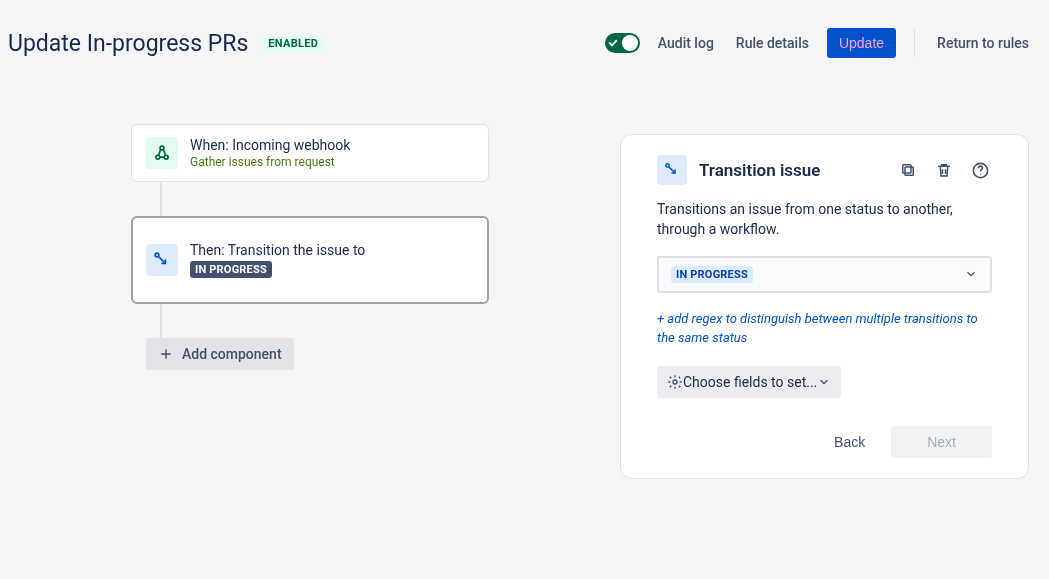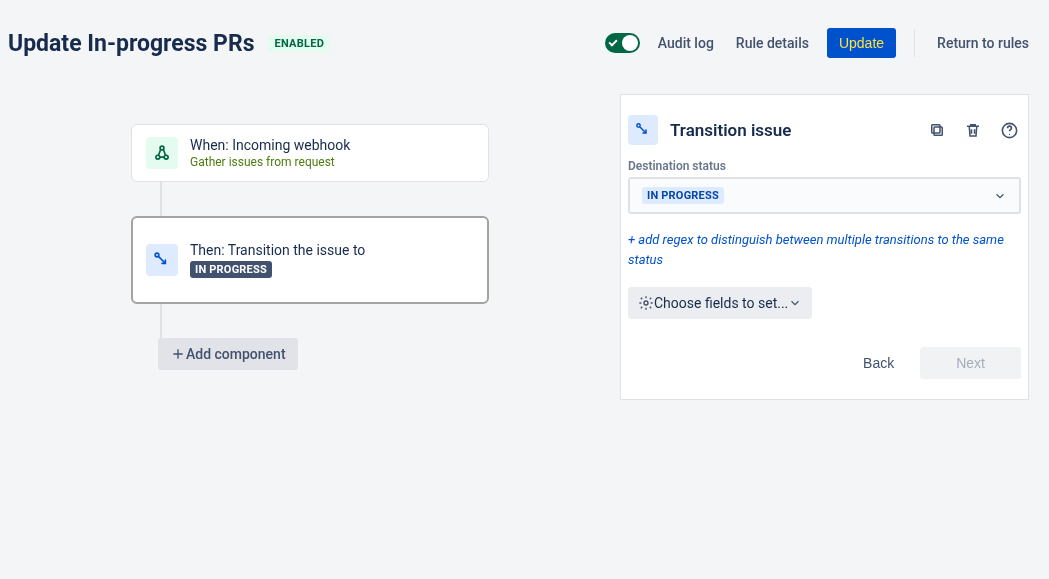--- a/index.html
+++ b/index.html
@@ -14,21 +14,21 @@
 
   
   .header {
     display: flex;
     align-items: center;
     padding: 28px 16px 16px 8px;
     gap: 14px;
   }
   .page-title {
     font-size: 23px;
-    font-weight: 700;
+    font-weight: 400;
     color: #172b4d;
   }
   .enabled-badge {
     font-size: 11px;
     font-weight: 700;
     color: #006644;
     background: #e3fcef;
     padding: 2px 6px;
     border-radius: 3px;
     letter-spacing: 0.3px;
@@ -60,21 +60,21 @@
   }
   .hlink {
     font-size: 14px;
     font-weight: 500;
     color: #42526e;
     cursor: pointer;
     padding: 6px 4px;
   }
   .update-btn {
     background: #0052cc;
-    color: #fde047;
+    color: #f9a8d4;
     font-size: 14px;
     font-weight: 500;
     padding: 7px 12px;
     border-radius: 3px;
     border: none;
     cursor: pointer;
   }
   .vdiv {
     width: 1px; height: 28px;
     background: #dfe1e6;
@@ -149,37 +149,39 @@
     background: #dfe1e6;
   }
   .add-comp-row {
     width: 360px;
     display: flex;
     align-items: center;
   }
   .add-comp {
     display: inline-flex;
     align-items: center;
+    gap: 8px;
     background: rgba(9,30,66,0.08);
     border-radius: 3px;
     padding: 8px 12px;
     font-size: 14px;
     color: #42526e;
     cursor: pointer;
-    margin-left: 28px;
+    margin-left: 16px;
     font-weight: 500;
   }
 
   
   .panel {
     flex: 1;
     background: #fff;
     border: 1px solid #dfe1e6;
-    border-radius: 0;
-    padding: 20px 7px;
+    border-radius: 12px;
+    padding: 20px 36px;
+    margin-top: 40px;
   }
   .panel-head {
     display: flex;
     align-items: center;
     gap: 12px;
     margin-bottom: 14px;
   }
   .panel-head .card-icon { width: 30px; height: 30px; }
   .panel-title {
     font-size: 17px;
@@ -385,23 +387,23 @@
       </span>
       <span class="icon-btn">
         <svg width="19" height="19" viewBox="0 0 24 24" fill="none" stroke="#42526e" stroke-width="2">
           <circle cx="12" cy="12" r="9"></circle>
           <path d="M9.5 9a2.5 2.5 0 015 0c0 1.5-2.5 2-2.5 4"></path>
           <circle cx="12" cy="17" r="0.8" fill="#42526e" stroke="none"></circle>
         </svg>
       </span>
     </div>
 
-
-
-    <div class="field-label">Destination status</div>
+    <p class="panel-desc">Transitions an issue from one status to another, through a workflow.</p>
+
+
     <div class="select">
       <span class="blue-loz">IN PROGRESS</span>
       <span>
         <svg width="14" height="14" viewBox="0 0 24 24" fill="none" stroke="#42526e" stroke-width="2">
             <path d="M6 9l6 6 6-6"></path>
           </svg>
       </span>
     </div>
 
     <p class="add-regex">+ add regex to distinguish between multiple transitions to the same status</p>

